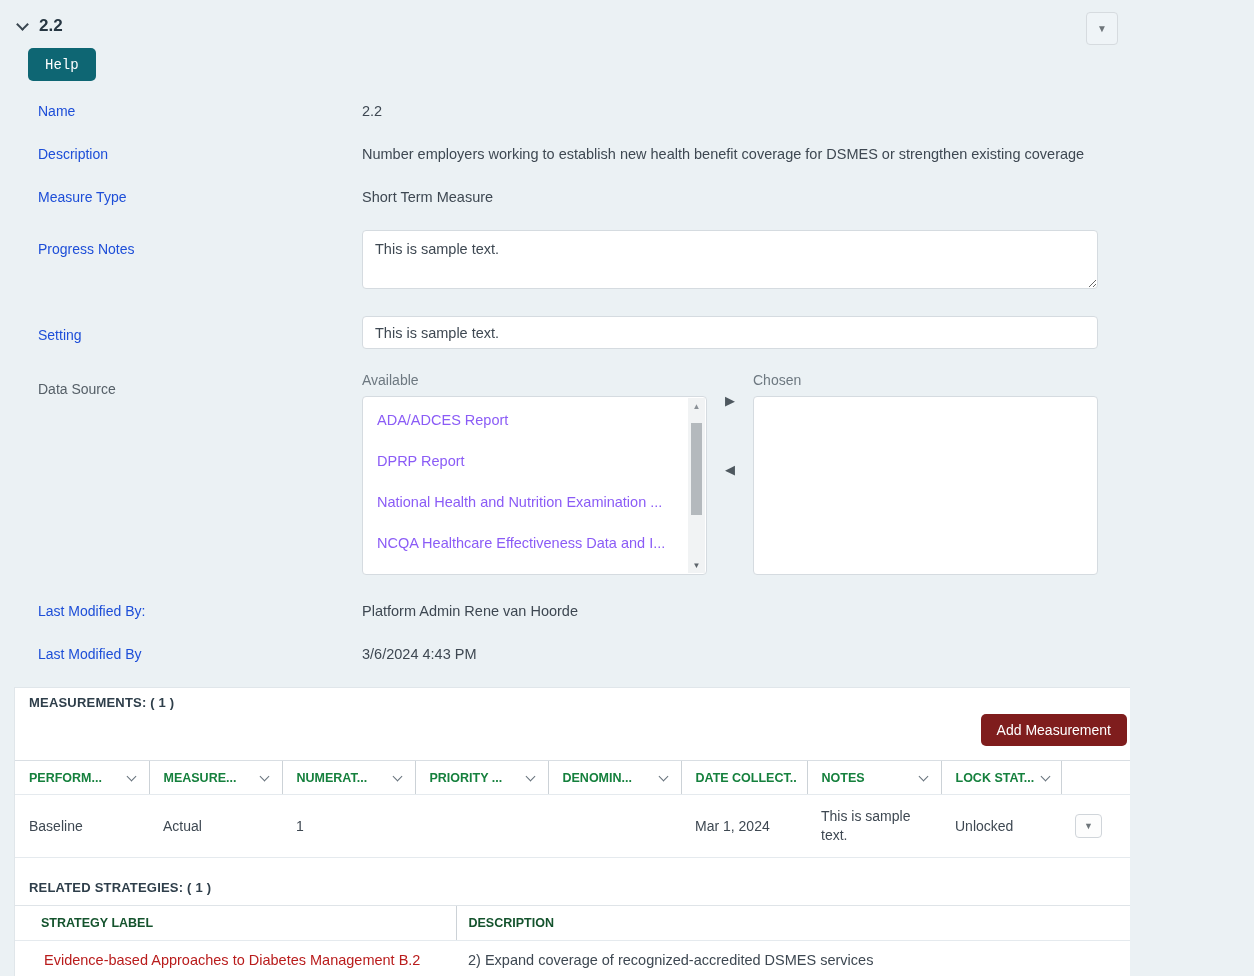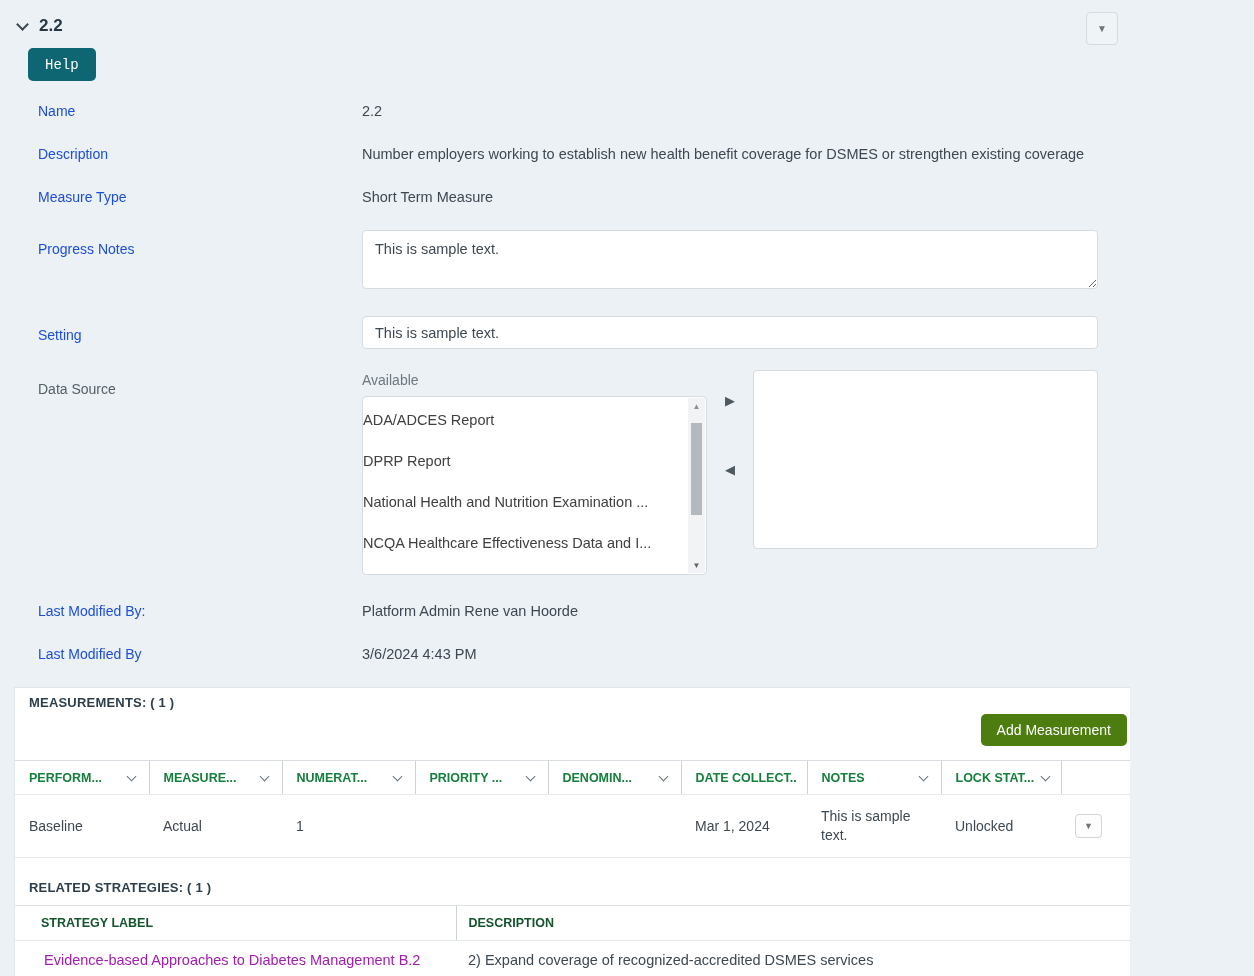--- a/index.html
+++ b/index.html
@@ -25,51 +25,51 @@
 
   .text-area { width:736px; height:59px; border:1px solid #d5dbe0; border-radius:4px; background:#fff; padding:10px 12px; font-family:inherit; font-size:14.5px; color:#3e4852; resize:vertical; }
   .text-input { width:736px; height:33px; border:1px solid #d5dbe0; border-radius:4px; background:#fff; padding:0 12px; font-family:inherit; font-size:14.5px; color:#3e4852; }
 
   
   .duallist { display:flex; }
   .dl-col { width:345px; }
   .dl-caption { font-size:14px; color:#6d7880; margin-bottom:5px; }
   .listbox { position:relative; width:345px; height:179px; background:#fff; border:1px solid #d5dbe0; border-radius:4px; overflow:hidden; }
   .listbox .items { padding:3px 0; }
-  .list-item { height:41px; line-height:41px; font-size:14.5px; color:#404040; white-space:nowrap; overflow:hidden; cursor:pointer; }
+  .list-item { height:41px; line-height:41px; padding-left:14px; font-size:14.5px; color:#8b5cf6; white-space:nowrap; overflow:hidden; cursor:pointer; }
   .scrollbar { position:absolute; top:1px; right:1px; bottom:1px; width:17px; background:#f1f3f4; display:flex; flex-direction:column; align-items:center; }
   .sb-arrow { height:16px; display:flex; align-items:center; justify-content:center; font-size:8px; color:#8a9096; width:100%; cursor:pointer; }
   .sb-arrow.down { margin-top:auto; color:#5d646a; }
   .sb-thumb { position:absolute; top:25px; left:3px; width:11px; height:92px; background:#b4b9bd; cursor:grab; }
   .dl-mid { width:46px; display:flex; flex-direction:column; align-items:center; padding-top:24px; }
   .move-arrow { font-size:13px; color:#4e585f; cursor:pointer; line-height:1; }
   .move-arrow.left { margin-top:56px; }
 
   
   .panel { margin:10px 0 0 14px; width:1126px; background:#fff; border:1px solid #e0e6ea; }
   .panel-title { padding:7px 0 0 14px; font-size:13px; font-weight:700; color:#2e3e4a; letter-spacing:.2px; }
   .add-row { display:flex; justify-content:flex-end; padding:4px 12px 0 0; }
-  .add-btn { height:32px; padding:0 16px; background:#4d7c0f; color:#fff; border:none; border-radius:5px; font-size:14px; font-family:inherit; cursor:pointer; }
+  .add-btn { height:32px; padding:0 16px; background:#7f1d1d; color:#fff; border:none; border-radius:5px; font-size:14px; font-family:inherit; cursor:pointer; }
 
   table.mtable { width:100%; border-collapse:collapse; margin-top:14px; table-layout:fixed; }
   .mtable th { border-top:1px solid #d9dee3; border-bottom:1px solid #e5eaee; padding:0 10px 0 14px; height:34px; text-align:left; font-size:12.5px; font-weight:700; color:#15803d; cursor:pointer; }
   .mtable th + th { border-left:1px solid #ccd2d7; }
   .th-inner { display:flex; align-items:center; justify-content:space-between; padding-right:2px; white-space:nowrap; overflow:hidden; }
   .sort-chev { display:inline-block; width:7px; height:7px; border-right:1.8px solid #66727c; border-bottom:1.8px solid #66727c; transform:rotate(45deg); margin:-3px 2px 0 8px; flex:none; }
   .mtable td { border-bottom:1px solid #e5eaee; padding:12px 10px 12px 14px; font-size:14px; color:#3e4852; vertical-align:middle; line-height:19px; }
   .row-menu-btn { width:27px; height:24px; background:#fdfdfd; border:1px solid #d0d5da; border-radius:4px; color:#6e757a; font-size:9px; display:flex; align-items:center; justify-content:center; cursor:pointer; }
 
   
   .rs-title { margin-top:13px; padding:9px 0 10px 14px; font-size:13px; font-weight:700; color:#2e3e4a; border-bottom:1px solid #dfe4e8; letter-spacing:.2px; }
   table.stable { width:100%; border-collapse:collapse; table-layout:fixed; }
   .stable th { height:34px; text-align:left; padding:0 10px 0 26px; font-size:12.5px; font-weight:700; color:#14532d; border-bottom:1px solid #e5eaee; }
   .stable th + th { border-left:1px solid #ccd2d7; padding-left:12px; }
   .stable td { height:40px; padding:0 10px 0 29px; font-size:14.5px; border-bottom:1px solid #e5eaee; vertical-align:middle; }
   .stable td + td { padding-left:12px; }
-  .link { color:#a21caf; cursor:pointer; text-decoration:none; }
+  .link { color:#b91c1c; cursor:pointer; text-decoration:none; }
 </style>
 </head>
 <body>
 
 <div class="page">
 
   
   <div class="title-row">
     <span class="collapse-chev"></span>
     <span class="page-title">2.2</span>
@@ -130,20 +130,21 @@
                 <div class="sb-thumb"></div>
                 <div class="sb-arrow down">▼</div>
               </div>
             </div>
           </div>
           <div class="dl-mid">
             <span class="move-arrow">▶</span>
             <span class="move-arrow left">◀</span>
           </div>
           <div class="dl-col">
+            <div class="dl-caption">Chosen</div>
             <div class="listbox"></div>
           </div>
         </div>
       </div>
     </div>
 
     <div class="frow" style="margin-top:26px;">
       <div class="flabel">Last Modified By:</div>
       <div class="fvalue">Platform Admin Rene van Hoorde</div>
     </div>

